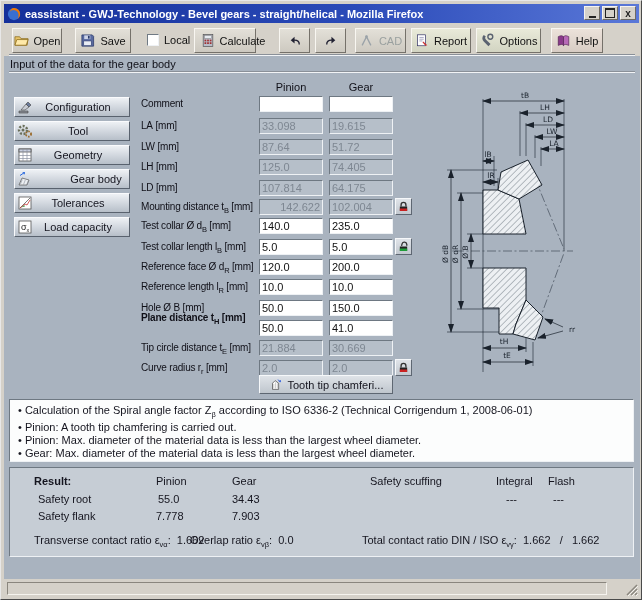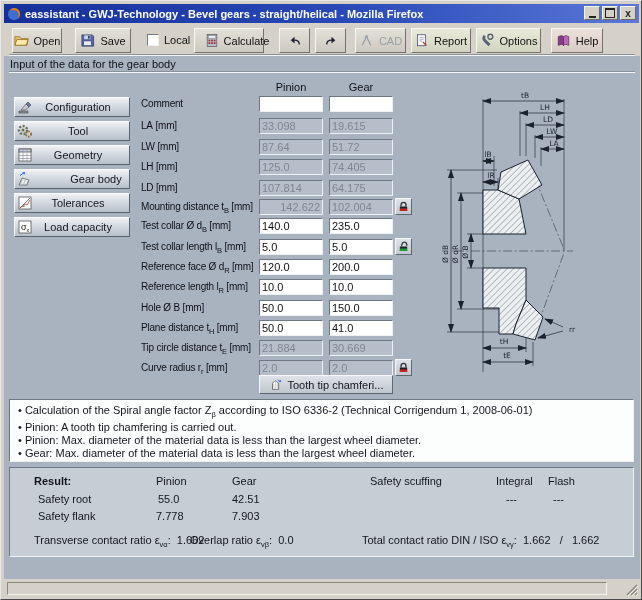--- a/index.html
+++ b/index.html
@@ -110,21 +110,21 @@
     <svg width="15" height="15" viewBox="0 0 16 16">
       <path d="M2 2h11l1.5 1.5V14H2z" fill="#5a6aa0" stroke="#2a3a6a" stroke-width="0.8"></path>
       <rect x="4.5" y="2.5" width="6.5" height="4" fill="#cdd4e8"></rect>
       <rect x="8.5" y="3" width="1.8" height="3" fill="#2a3a6a"></rect>
       <rect x="4" y="8.5" width="8" height="5" fill="#e8ecf4" stroke="#2a3a6a" stroke-width="0.6"></rect>
     </svg>
     <span>Save</span>
   </div>
   <span class="abs chk" style="left:146px;top:33px;"></span>
   <span class="abs" style="left:163px;top:33px;font-size:11px;">Local</span>
-  <div class="abs tbtn" style="left:193px;width:70px;padding-left:16px;">
+  <div class="abs tbtn" style="left:193px;width:62px;padding-left:16px;">
     <svg width="14" height="15" viewBox="0 0 16 16">
       <rect x="2.5" y="1" width="11" height="14" fill="#b8bcc8" stroke="#555" stroke-width="0.8"></rect>
       <rect x="4" y="2.5" width="8" height="3" fill="#e6eaf0" stroke="#777" stroke-width="0.5"></rect>
       <g fill="#a03030">
         <rect x="4" y="7" width="2" height="2"></rect>
           <rect x="7" y="7" width="2" height="2"></rect>
           <rect x="10" y="7" width="2" height="2"></rect>
         <rect x="4" y="10" width="2" height="2"></rect>
           <rect x="7" y="10" width="2" height="2"></rect>
           <rect x="10" y="10" width="2" height="2"></rect>
@@ -286,21 +286,21 @@
   <input class="fin cg" style="top: 258px;" value="200.0">
 
   <span class="abs flabel" style="top:278px;"><span>Reference length l</span><sub>R</sub><span> [mm]</span></span>
   <input class="fin cp" style="top: 278px;" value="10.0">
   <input class="fin cg" style="top: 278px;" value="10.0">
 
   <span class="abs flabel" style="top:299px;"><span>Hole Ø B</span><sub></sub><span> [mm]</span></span>
   <input class="fin cp" style="top: 299px;" value="50.0">
   <input class="fin cg" style="top: 299px;" value="150.0">
 
-  <span class="abs flabel" style="top:319px;"><span>Plane distance t</span><sub>H</sub><span> [mm]</span></span>
+  <span class="abs flabel" style="top:309px;font-weight:bold;"><span>Plane distance t</span><sub>H</sub><span> [mm]</span></span>
   <input class="fin cp" style="top: 319px;" value="50.0">
   <input class="fin cg" style="top: 319px;" value="41.0">
 
   <span class="abs flabel" style="top:339px;"><span>Tip circle distance t</span><sub>E</sub><span> [mm]</span></span>
   <input class="fin dis cp" style="top: 339px;" value="21.884">
   <input class="fin dis cg" style="top: 339px;" value="30.669">
 
   <span class="abs flabel" style="top:359px;"><span>Curve radius r</span><sub>r</sub><span> [mm]</span></span>
   <input class="fin dis cp" style="top: 359px;" value="2.0">
   <input class="fin dis cg" style="top: 359px;" value="2.0">
@@ -409,21 +409,21 @@
   <div class="abs resbox">
     <span class="rtxt bold" style="left:24px;top:7px;">Result:</span>
     <span class="rtxt" style="left:146px;top:7px;">Pinion</span>
     <span class="rtxt" style="left:222px;top:7px;">Gear</span>
     <span class="rtxt" style="left:360px;top:7px;">Safety scuffing</span>
     <span class="rtxt" style="left:486px;top:7px;">Integral</span>
     <span class="rtxt" style="left:538px;top:7px;">Flash</span>
 
     <span class="rtxt" style="left:28px;top:25px;">Safety root</span>
     <span class="rtxt" style="left:148px;top:25px;">55.0</span>
-    <span class="rtxt" style="left:222px;top:25px;">42.51</span>
+    <span class="rtxt" style="left:222px;top:25px;">34.43</span>
     <span class="rtxt" style="left:496px;top:25px;">---</span>
     <span class="rtxt" style="left:543px;top:25px;">---</span>
 
     <span class="rtxt" style="left:28px;top:42px;">Safety flank</span>
     <span class="rtxt" style="left:146px;top:42px;">7.778</span>
     <span class="rtxt" style="left:222px;top:42px;">7.903</span>
 
     <span class="rtxt" style="left:24px;top:66px;"><span>Transverse contact ratio ε</span><sub>vα</sub><span>:</span>  <span>1.662</span></span>
     <span class="rtxt" style="left:180px;top:66px;"><span>Overlap ratio ε</span><sub>vβ</sub><span>:</span>  <span>0.0</span></span>
     <span class="rtxt" style="left:352px;top:66px;"><span>Total contact ratio DIN / ISO ε</span><sub>vγ</sub><span>:</span>  <span>1.662   /   1.662</span></span>

